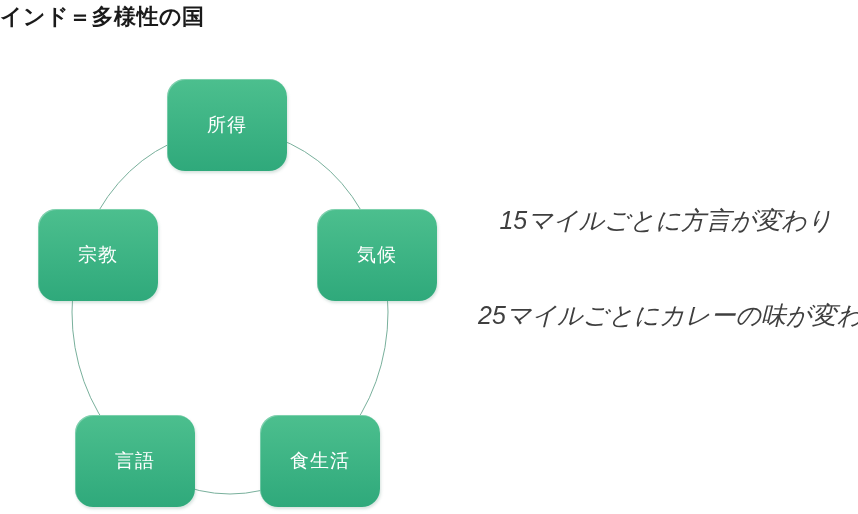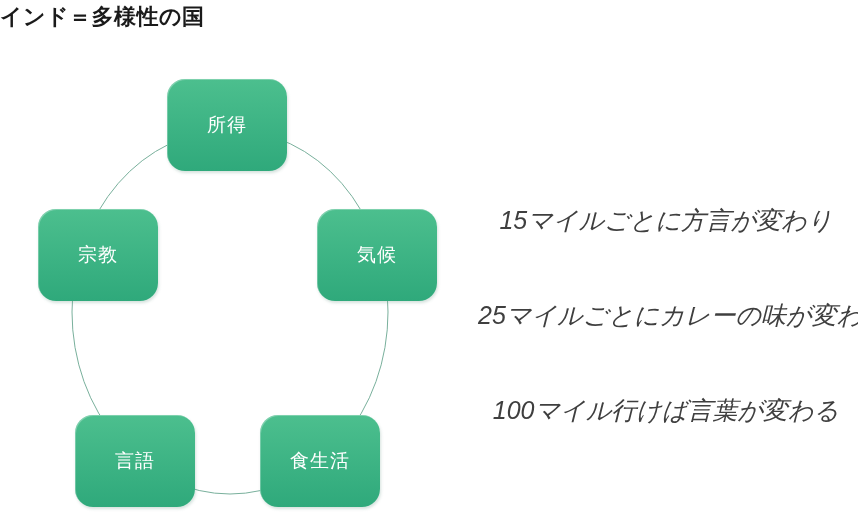--- a/index.html
+++ b/index.html
@@ -126,16 +126,15 @@
 
     <div class="node node-left">
       <span class="node-label">宗教</span>
     </div>
 
   </div>
 
   <div class="quotes">
     <p class="quote quote-1">15マイルごとに方言が変わり</p>
     <p class="quote quote-2">25マイルごとにカレーの味が変わる</p>
-    <p class="quote quote-3">100マイル行けば言葉が変わる</p>
   </div>
 
 </div>
 
 </body></html>

